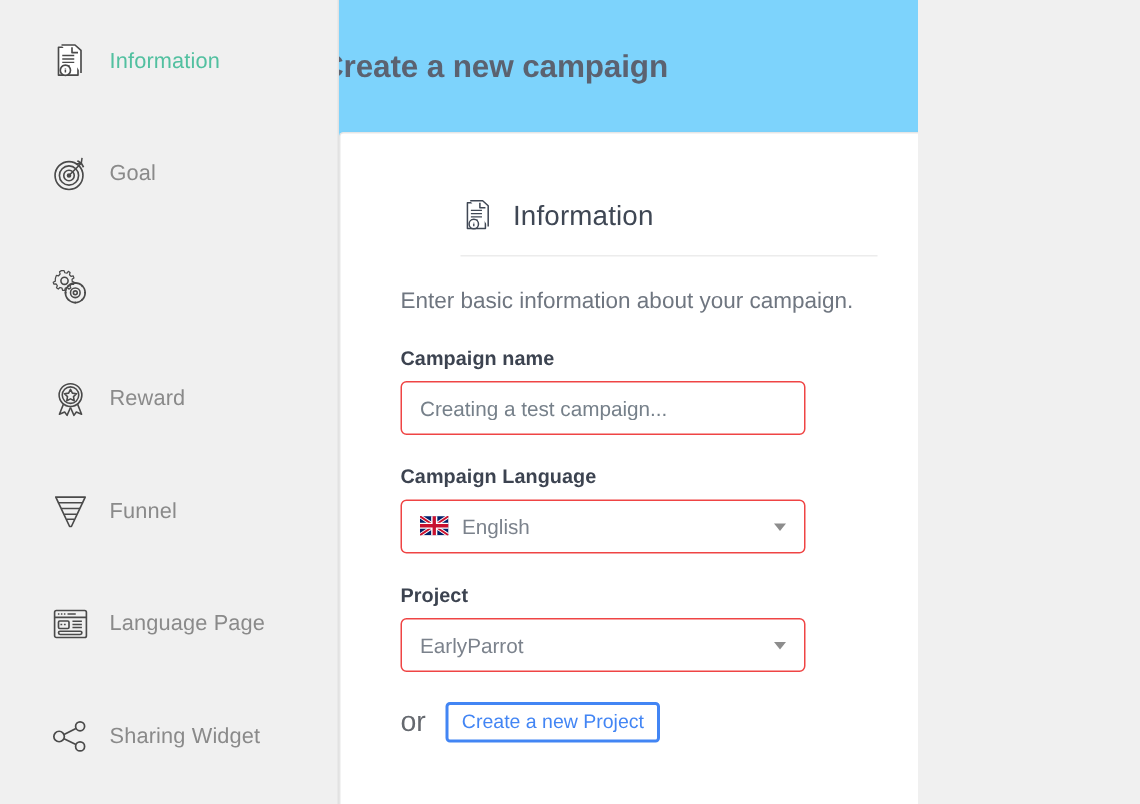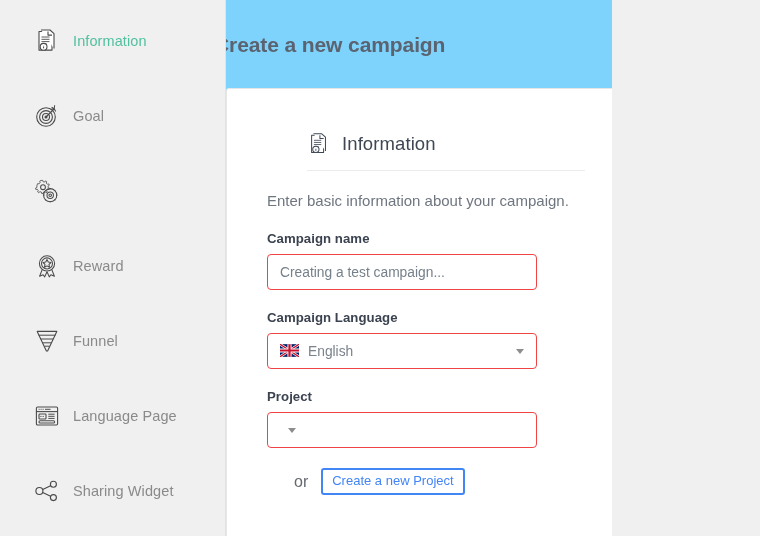--- a/index.html
+++ b/index.html
@@ -182,24 +182,23 @@
     margin-right: 9px;
     display: block;
     border-radius: 1px;
   }
   .or-row {
     display: flex;
     align-items: center;
     margin-top: 2px;
   }
   .or-text {
-    font-size: 16px;
+    font-size: 19px;
     color: #65696f;
     margin-right: 13px;
-    margin-left: 27px;
   }
   .new-project-btn {
     font-family: Liberation Sans, sans-serif;
     font-size: 13px;
     color: #4285f4;
     background: #ffffff;
     border: 2px solid #4285f4;
     border-radius: 3px;
     padding: 4px 9px 5px 9px;
     cursor: pointer;
@@ -353,20 +352,21 @@
                 <path d="M30,0 V40 M0,20 H60" stroke="#C8102E" stroke-width="7"></path>
               </svg>
             </span>
             <span>English</span>
           </span>
           <span class="caret"></span>
         </div>
 
         <div class="field-label">Project</div>
         <div class="control">
+          <span class="select-value">EarlyParrot</span>
           <span class="caret"></span>
         </div>
 
         <div class="or-row">
           <span class="or-text">or</span>
           <button class="new-project-btn">Create a new Project</button>
         </div>
 
       </div>
     </div>

